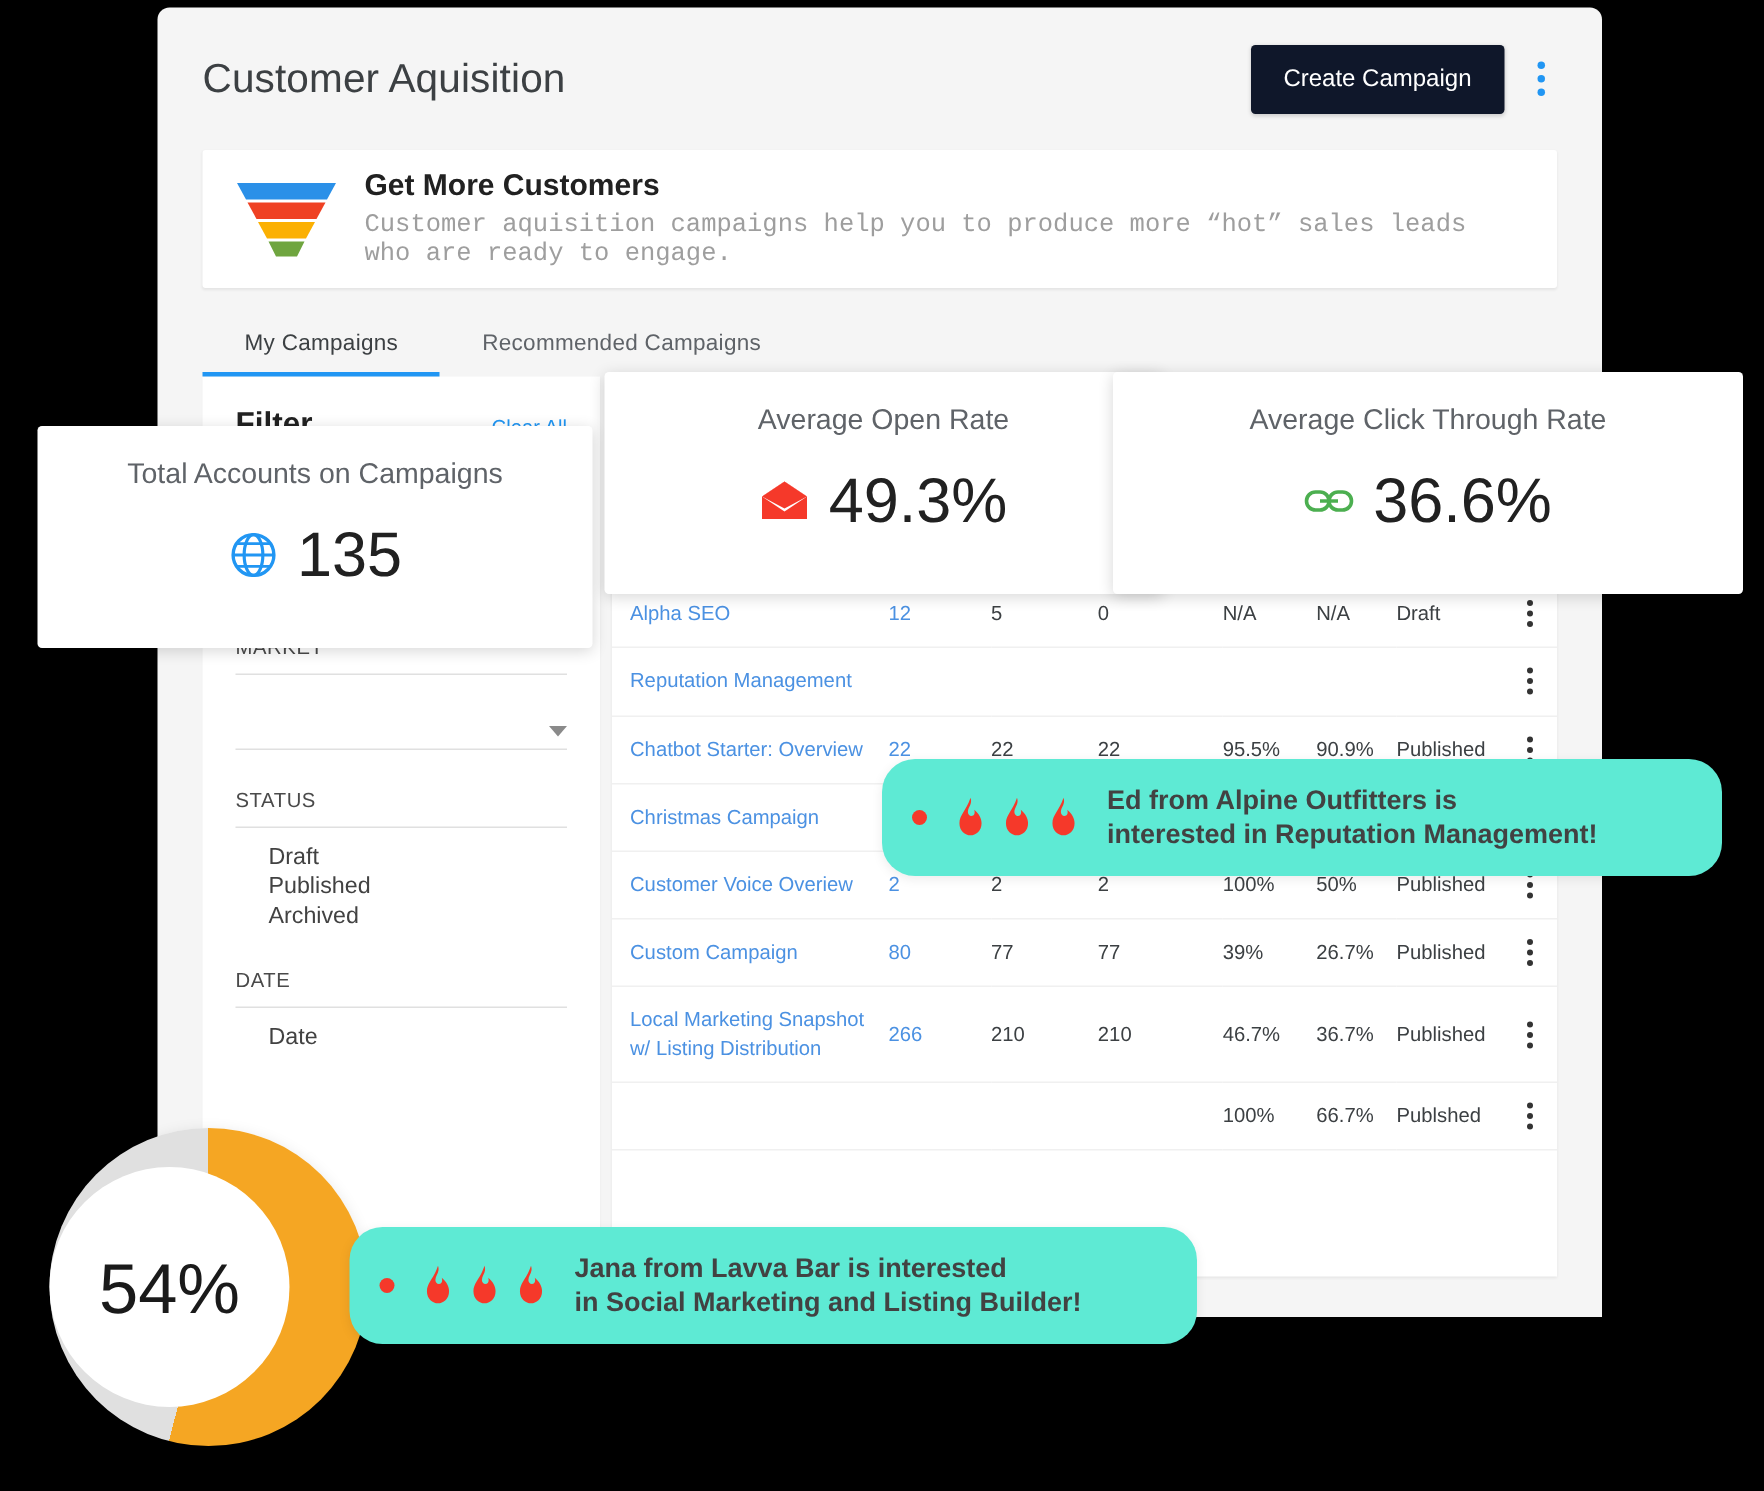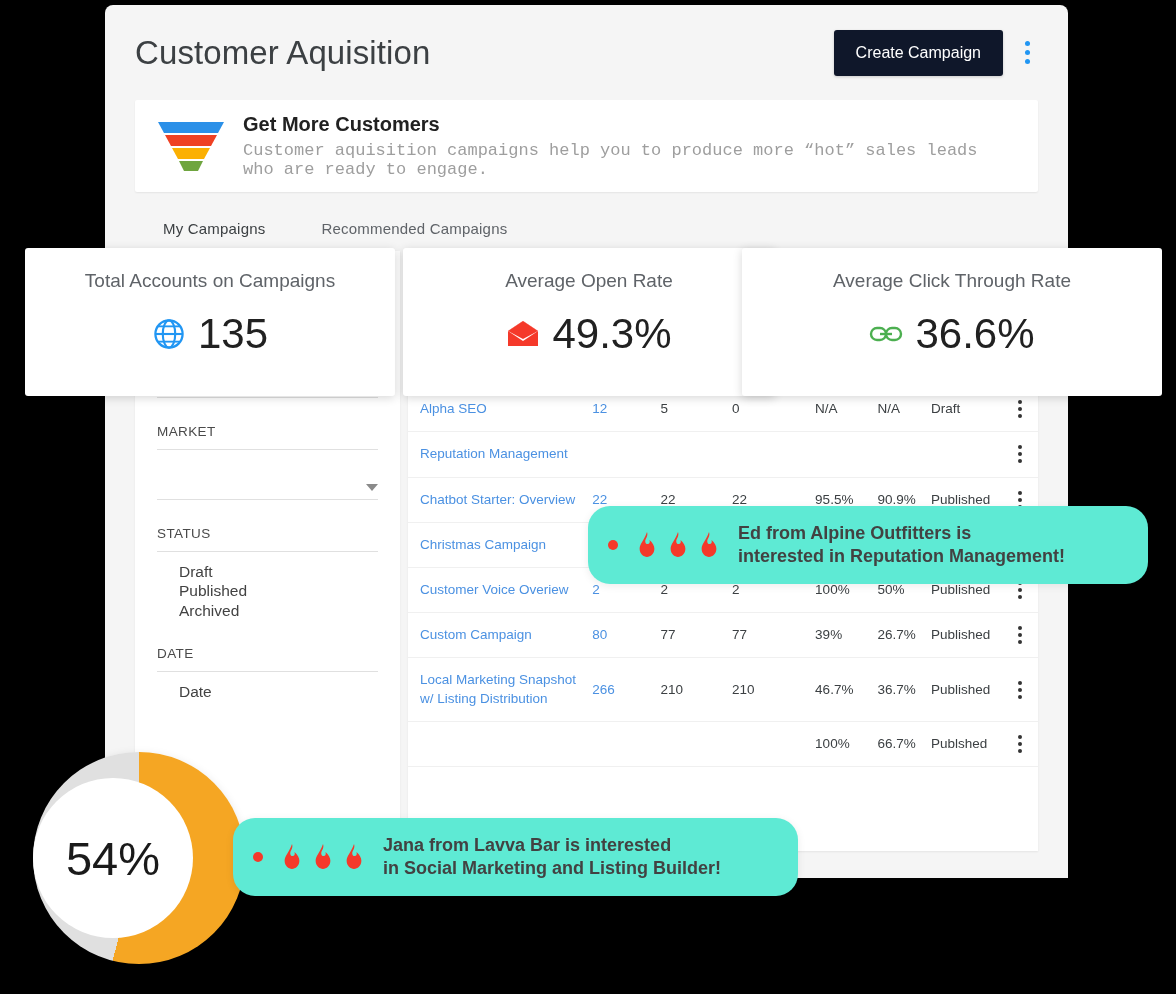--- a/index.html
+++ b/index.html
@@ -19,21 +19,21 @@
     border-radius: 8px 8px 0 0;
     overflow: hidden;
   }
   .win-header {
     position: relative;
     height: 95px;
     padding: 0 30px;
     display: flex; align-items: center;
   }
   .page-title {
-    font-size: 33px; font-weight: 400; color: #3c4043;
+    font-size: 27px; font-weight: 400; color: #3c4043;
     letter-spacing: .1px;
   }
   .header-right {
     margin-left: auto; display: flex; align-items: center; gap: 14px;
   }
   .btn-primary {
     background: #0f172a; color: #fff;
     border: none; border-radius: 3px;
     font-size: 16px; font-family: "Liberation Sans", sans-serif;
     padding: 14px 22px; cursor: pointer;
@@ -142,21 +142,21 @@
     background: #fff; border-radius: 3px;
     box-shadow: 0 2px 10px rgba(0,0,0,.16);
     display: flex; flex-direction: column; align-items: center;
     padding-top: 22px;
   }
   .stat-card .st-title { font-size: 19px; color: #5f6368; font-weight: 400; }
   .stat-card .st-value {
     display: flex; align-items: center; gap: 12px;
     margin-top: 18px; font-size: 42px; color: #212121; font-weight: 400;
   }
-  #card1 { left: 25px;  width: 370px; }
+  #card1 { left: 25px;  width: 370px; margin-top: 36px; }
   #card2 { left: 403px; width: 372px; text-align: right; }
   #card3 { left: 742px; width: 420px; }
 
   
   .donut {
     position: absolute; left: 33px; top: 752px;
     width: 212px; height: 212px;
     border-radius: 50%;
     background: conic-gradient(#f5a623 0turn 0.54turn, #e0e0e0 0.54turn 1turn);
     display: flex; align-items: center; justify-content: flex-start;

